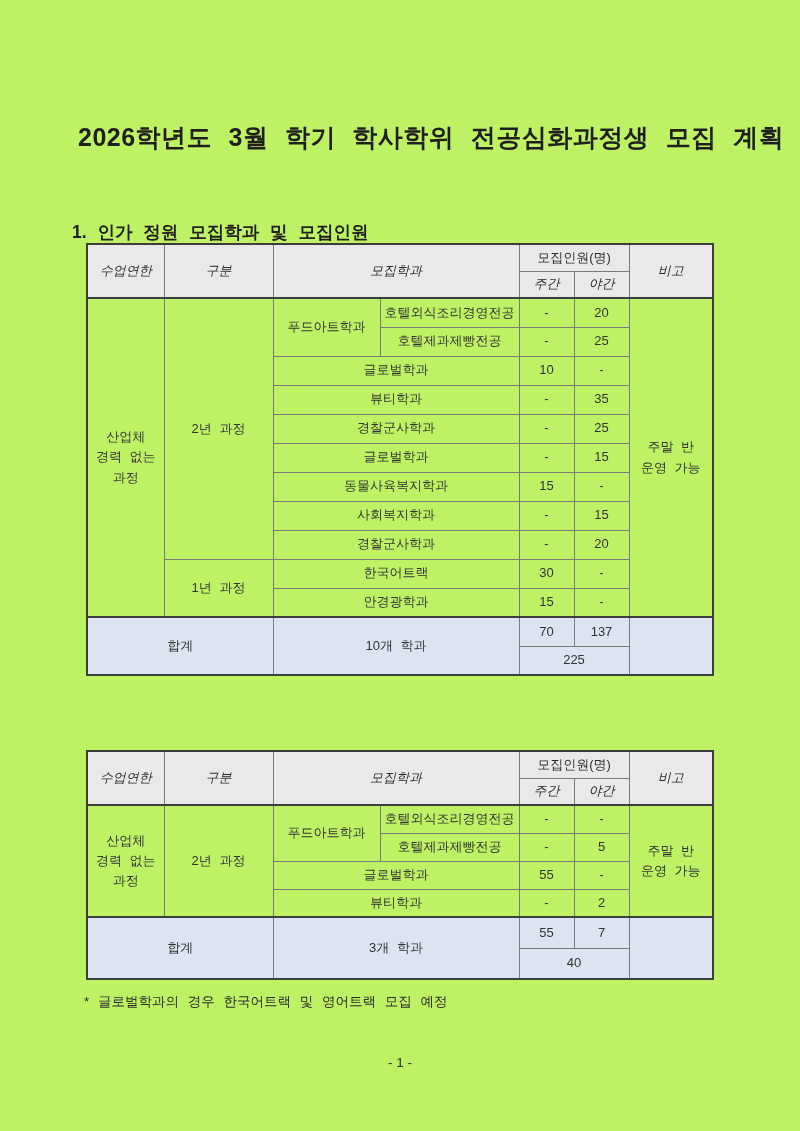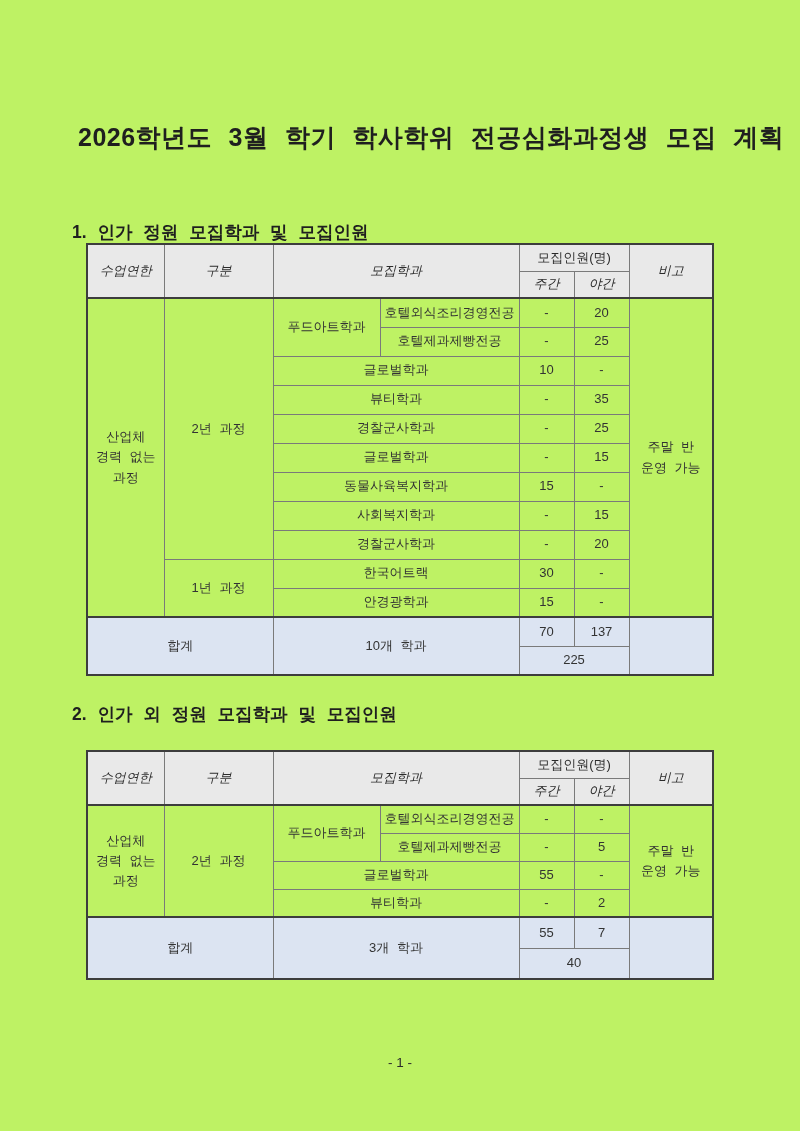--- a/index.html
+++ b/index.html
@@ -188,21 +188,20 @@
       <td class="sum thick-t">70</td>
       <td class="sum thick-t">137</td>
       <td rowspan="2" class="sum thick-t"></td>
     </tr>
     <tr class="srow">
       <td colspan="2" class="sum">225</td>
     </tr>
   </tbody>
     </table>
 
-  <div class="section-heading heading-2">2. 인가 외 정원 모집학과 및 모집인원</div>
 
   <table class="quota table-2 t2">
     <colgroup>
       <col style="width:77px">
         <col style="width:109px">
         <col style="width:107px">
       <col style="width:139px">
         <col style="width:55px">
         <col style="width:55px">
         <col style="width:84px">
@@ -252,16 +251,17 @@
       <td class="sum thick-t">55</td>
       <td class="sum thick-t">7</td>
       <td rowspan="2" class="sum thick-t"></td>
     </tr>
     <tr class="srow">
       <td colspan="2" class="sum">40</td>
     </tr>
   </tbody>
     </table>
 
+  <div class="footnote">* 글로벌학과의 경우 한국어트랙 및 영어트랙 모집 예정</div>
 
   <div class="page-number">- 1 -</div>
 
 </div>
 
 </body></html>

